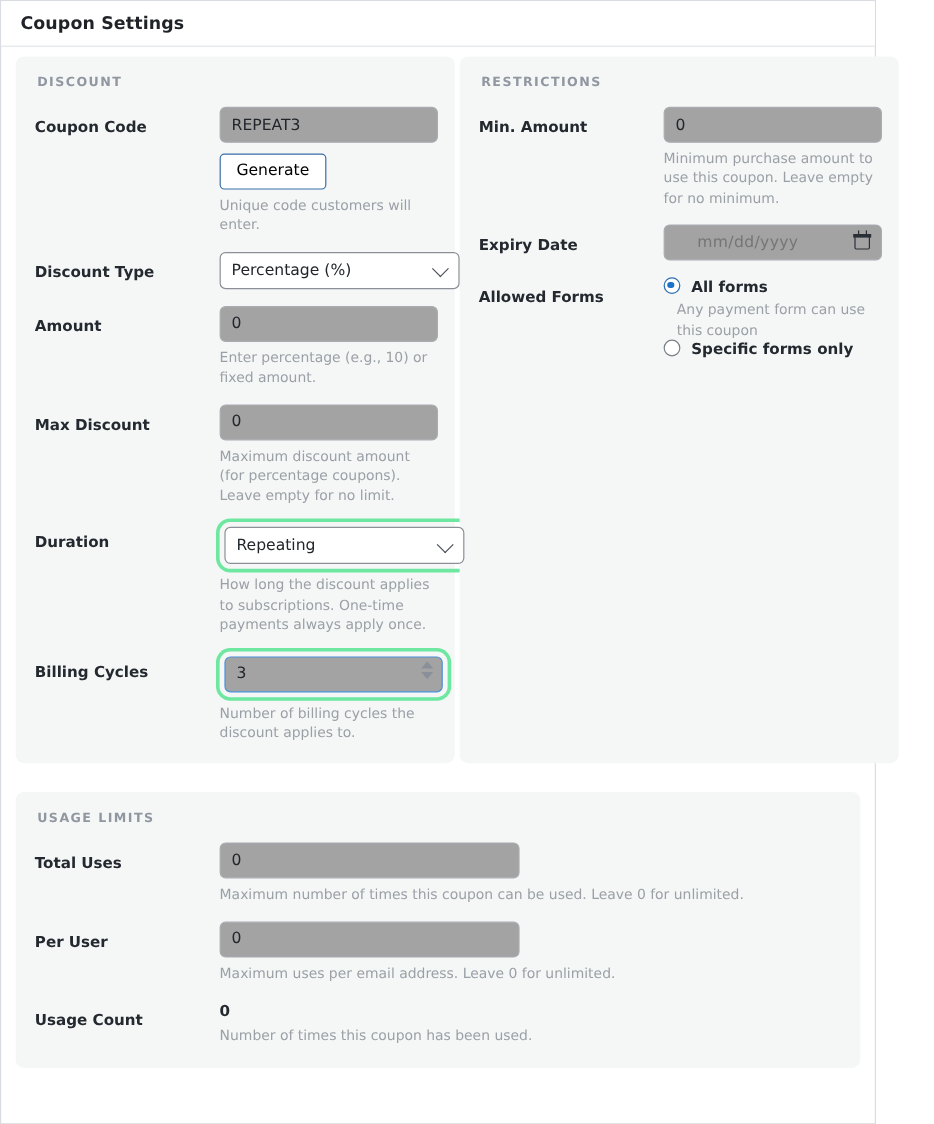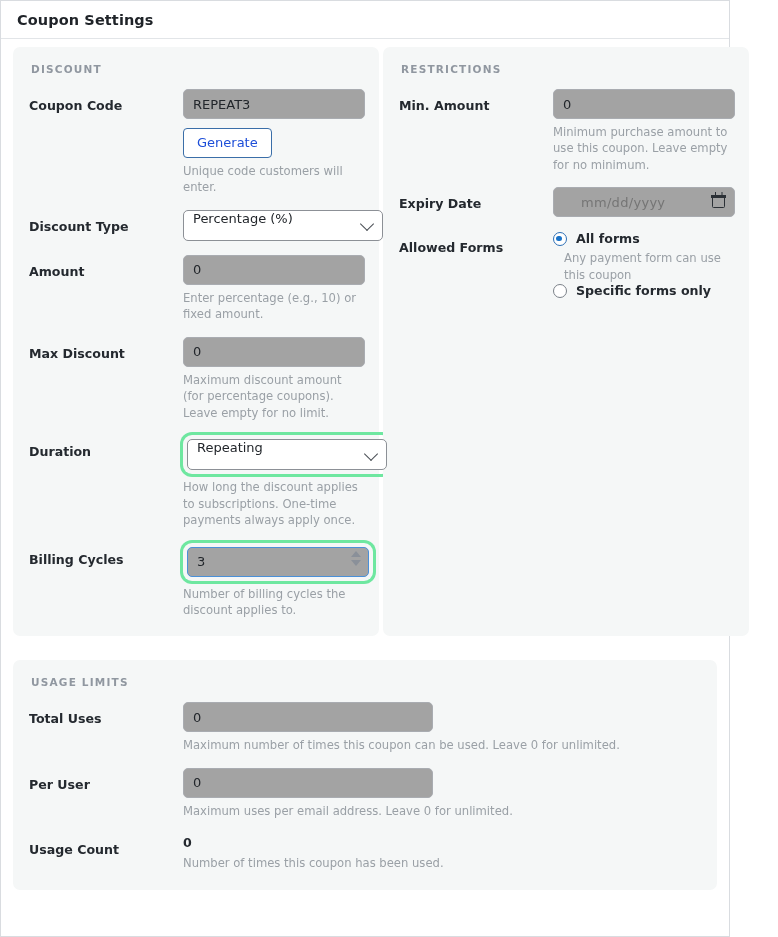--- a/index.html
+++ b/index.html
@@ -101,21 +101,21 @@
     line-height: 28px;
   }
   .input-xl   { width: 250px; }
 
   .select {
     position: relative;
     width: 200px; height: 31px;
     border: 1px solid #8c9096;
     border-radius: 5px;
     background: #ffffff;
-    display: flex; align-items: flex-start;
+    display: flex; align-items: center;
     padding: 0 9px;
     font-size: 13px; color: #22262b;
   }
   .select .chev {
     position: absolute; right: 10px; top: 50%;
     width: 10px; height: 10px; margin-top: -6px;
     border-right: 1.7px solid #4a4f55;
     border-bottom: 1.7px solid #4a4f55;
     transform: rotate(45deg);
   }
@@ -163,31 +163,31 @@
     left: 1.5px; top: -4.6px; width: 1.6px; height: 3px;
     background: #2b3036;
     box-shadow: 6.5px 0 0 0 #2b3036;
   }
 
   
   .btn-outline {
     display: inline-block;
     border: 1px solid #3a6ea8;
     border-radius: 4px;
-    color: #1d4ed8;
+    color: #000000;
     background: #ffffff;
     font-size: 13px;
     padding: 6px 13px 7px 13px;
     font-family: "DejaVu Sans", "Liberation Sans", sans-serif;
     cursor: pointer;
     margin-top: 9px;
   }
 
   
-  .radio-row { display: flex; align-items: flex-end; gap: 9px; }
+  .radio-row { display: flex; align-items: flex-start; gap: 9px; }
   .radio-row + .radio-help { margin-left: 11px; margin-top: 4px; }
   .radio-group .radio-row:nth-of-type(2) { margin-top: 10px; }
   .radio {
     width: 14px; height: 14px; border-radius: 50%;
     border: 1.7px solid #7b8189; background: #fff;
     flex: 0 0 14px;
   }
   .radio.checked {
     border-color: #2c6fb5;
     background: #fff;

